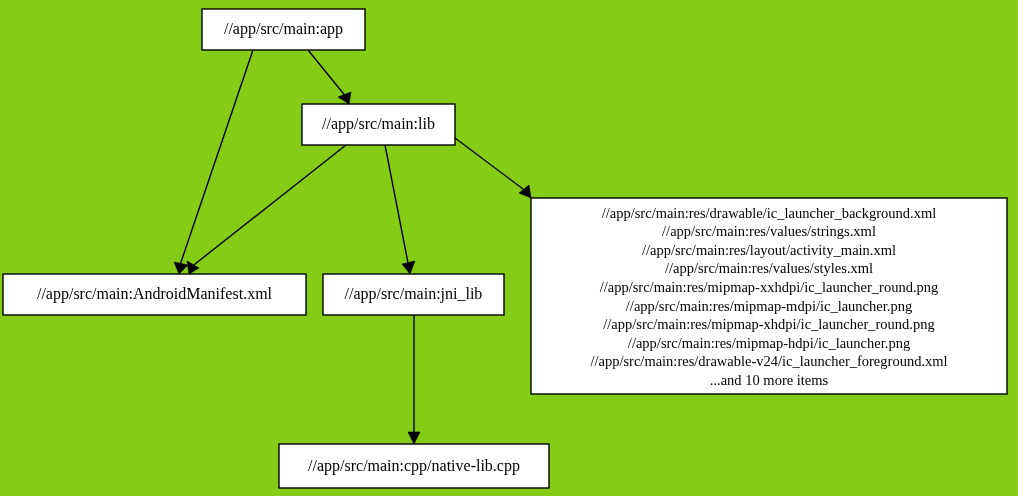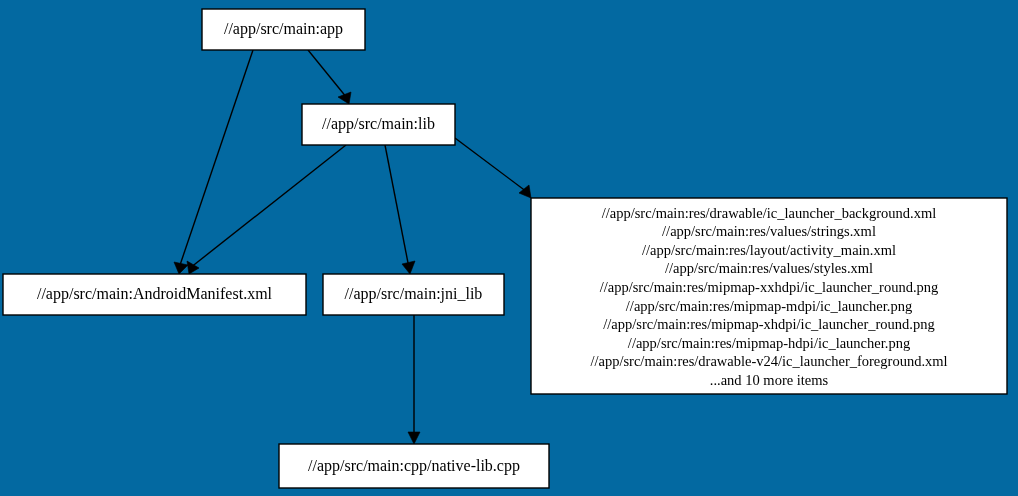--- a/index.html
+++ b/index.html
@@ -10,21 +10,21 @@
   body {
     width: 1018px;
     height: 496px;
     overflow: hidden;
     font-family: "Liberation Serif", "DejaVu Serif", serif;
   }
   #graph-root {
     position: relative;
     width: 1018px;
     height: 496px;
-    background: #0369a1;
+    background: #84cc16;
   }
   svg.graph-canvas {
     position: absolute;
     top: 0;
     left: 0;
     width: 1018px;
     height: 496px;
     display: block;
   }
   .node-box {

